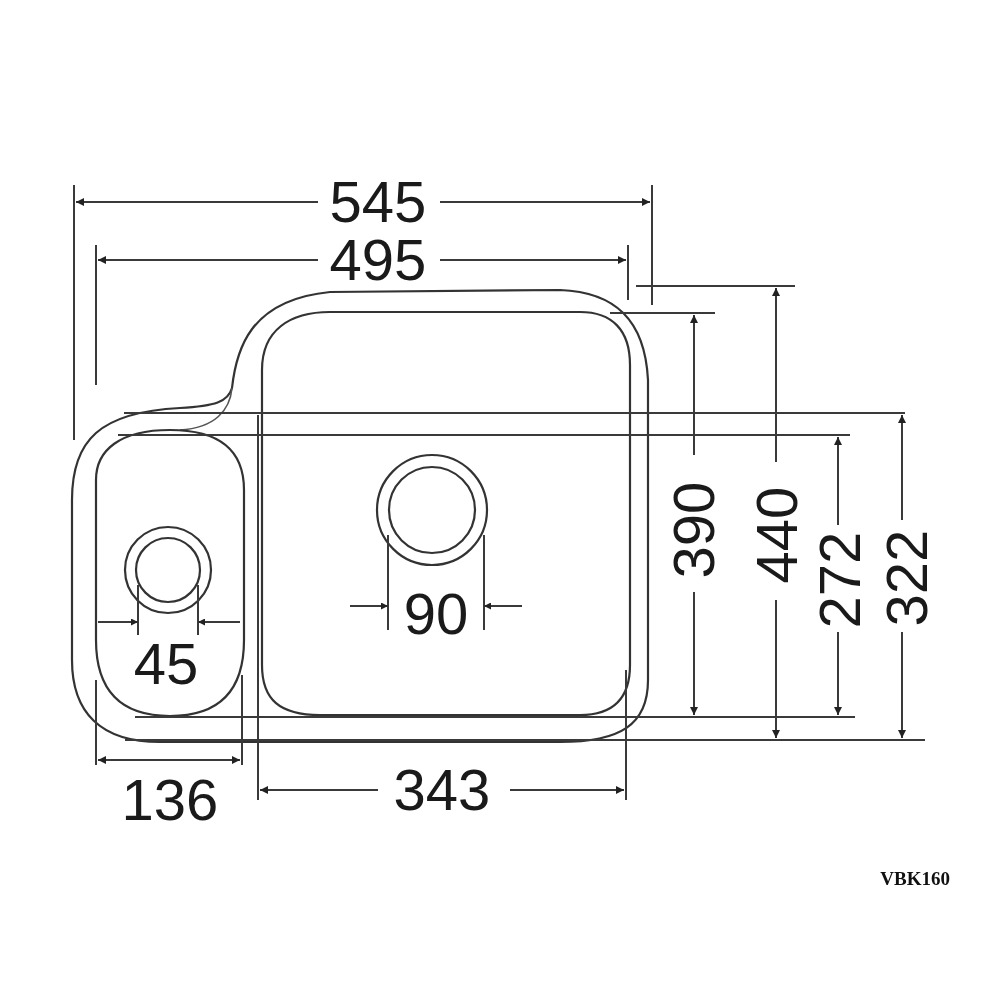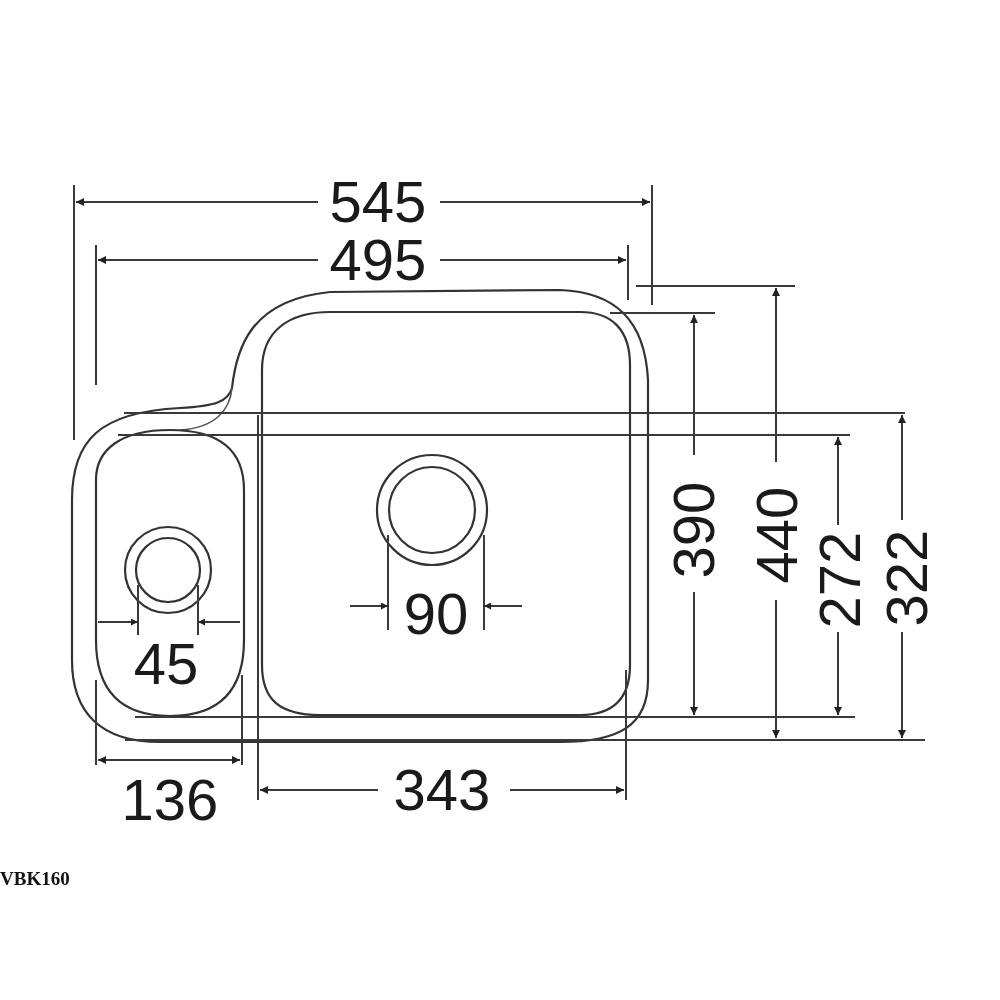--- a/index.html
+++ b/index.html
@@ -2,21 +2,21 @@
 <html><head>
 <meta charset="utf-8">
 <style>
   html, body { margin: 0; padding: 0; background: #ffffff; }
   body { width: 1000px; height: 1000px; position: relative; overflow: hidden; }
   svg { position: absolute; left: 0; top: 0; }
   .ln { stroke: #3a3a3a; stroke-width: 2; fill: none; }
   .thin { stroke: #555; stroke-width: 1.6; fill: none; }
   .outl { stroke: #333; stroke-width: 2.2; fill: none; }
   .dim { font-family: "Liberation Sans", sans-serif; font-size: 58px; fill: #1a1a1a; }
-  .caption { position: absolute; left: 0; top: 868px; width: 950px; text-align: left;
+  .caption { position: absolute; left: 0; top: 868px; width: 950px; text-align: right;
              font-family: "Liberation Serif", serif; font-size: 19px; font-weight: bold; color: #111; }
 </style>
 </head>
 <body>
 
 <svg width="1000" height="1000" viewBox="0 0 1000 1000">
   <defs>
     <marker id="ah" viewBox="0 0 10 10" refX="10" refY="5" markerWidth="14" markerHeight="8" orient="auto-start-reverse" markerUnits="userSpaceOnUse">
       <path d="M0,0 L10,5 L0,10 z" fill="#222"></path>
     </marker>

